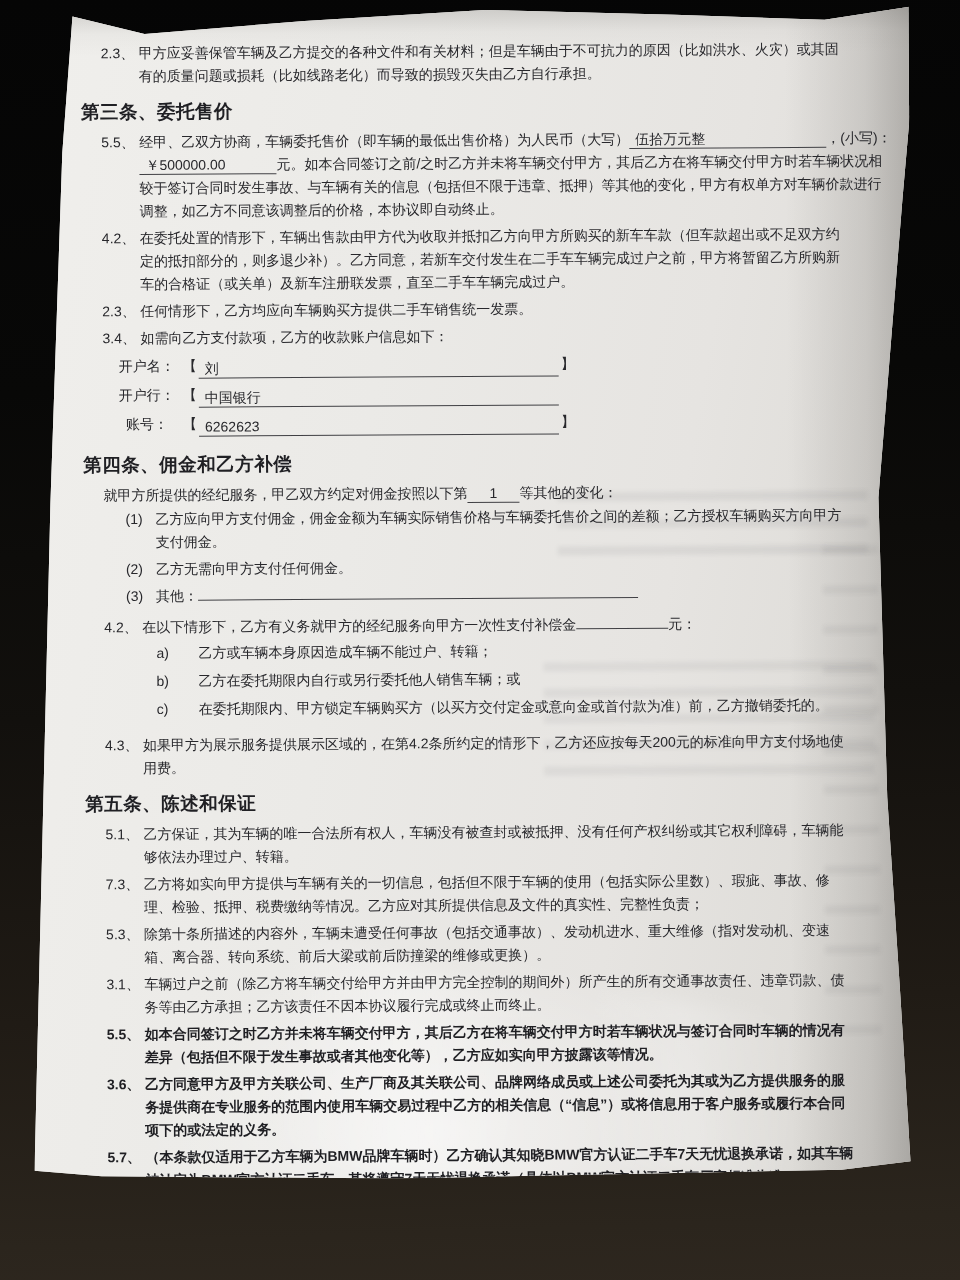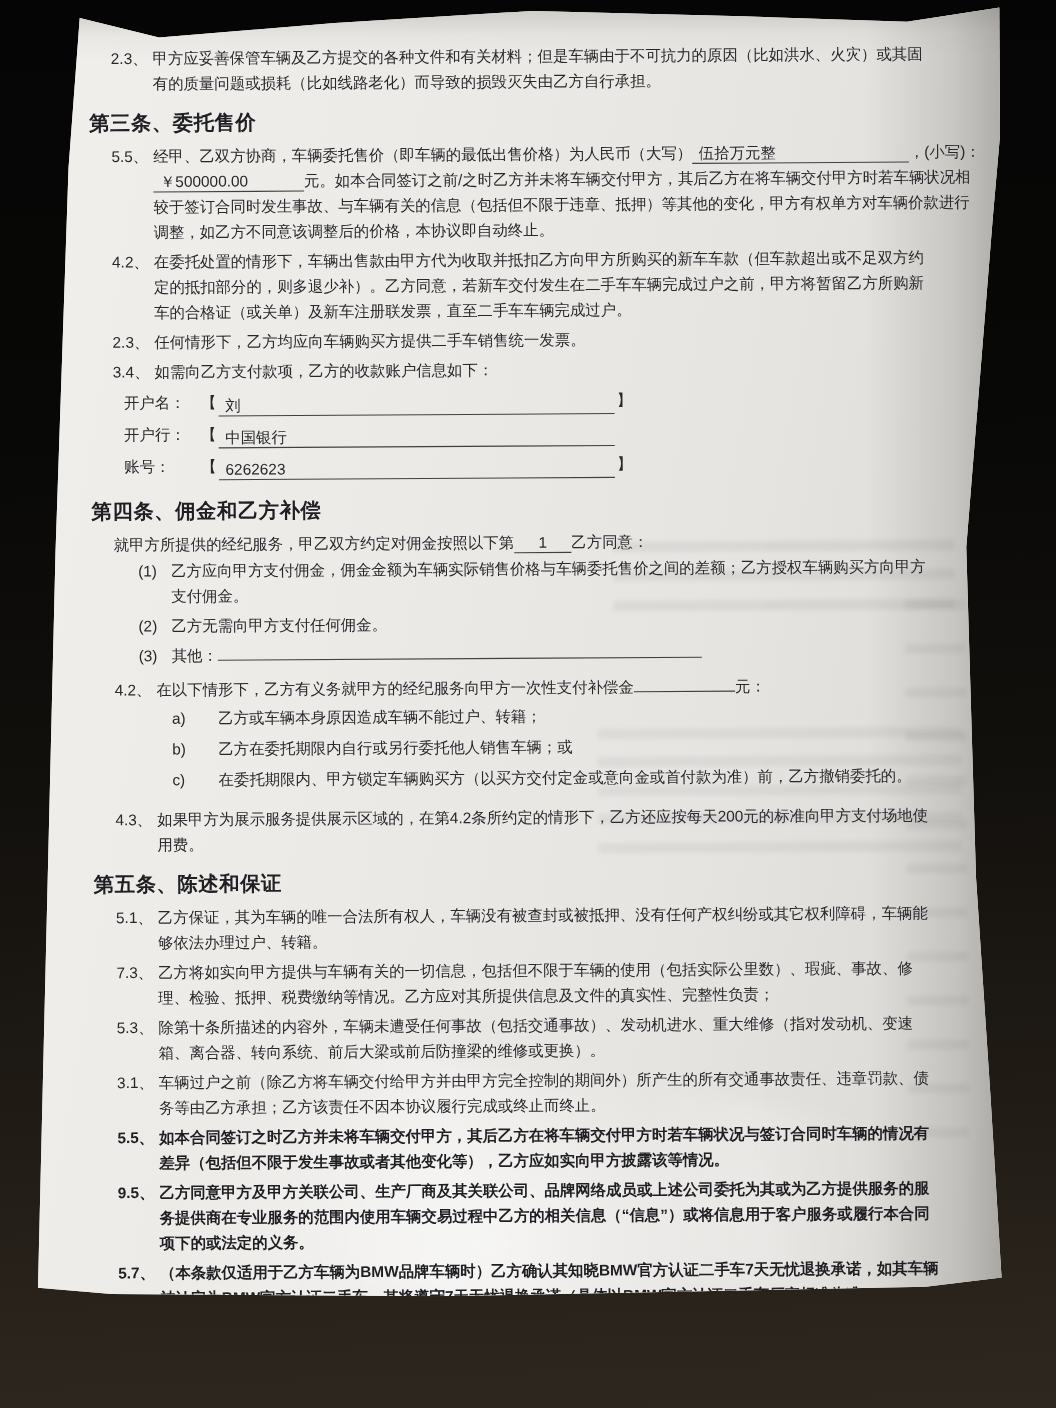--- a/index.html
+++ b/index.html
@@ -49,21 +49,21 @@
   .abc .snum{flex:0 0 42px;padding-left:4px;}
   .fill{display:inline-block;border-bottom:1.5px solid #404044;padding:0 6px 0 6px;line-height:17px;}
   .w-cap{min-width:185px;}
   .w-num{min-width:125px;}
   .w-choice{min-width:40px;text-align:center;}
   .w-other{min-width:428px;}
   .w-comp{min-width:80px;}
   .w-acct{min-width:348px;}
   .acct-group{margin:2px 0 14px 30px;}
   .acct-row{display:flex;align-items:flex-end;margin-bottom:4px;line-height:25px;}
-  .acct-label{flex:0 0 68px;text-align:left;}
+  .acct-label{flex:0 0 68px;text-align:center;}
   .bracket{padding:0 2px;}
   .gap-top{margin-top:8px;}
   .l1{white-space:nowrap;}
 </style>
 </head>
 <body>
 
 <div class="paper">
   <div class="smudge sm1"></div>
   <div class="smudge sm2"></div>
@@ -120,21 +120,21 @@
         <span class="bracket">【</span>
         <span class="fill w-acct">6262623</span>
         <span class="bracket">】</span>
       </div>
     </div>
 
     <div class="heading gap-top">第四条、佣金和乙方补偿</div>
 
     <div class="clause">
       <div class="cbody">
-        <span>就甲方所提供的经纪服务，甲乙双方约定对佣金按照以下第</span><span class="fill w-choice">1</span><span>乙方同意：</span>
+        <span>就甲方所提供的经纪服务，甲乙双方约定对佣金按照以下第</span><span class="fill w-choice">1</span><span>等其他的变化：</span>
         <div class="subitem">
           <span class="snum">(1)</span>
           <div>乙方应向甲方支付佣金，佣金金额为车辆实际销售价格与车辆委托售价之间的差额；乙方授权车辆购买方向甲方支付佣金。</div>
         </div>
         <div class="subitem">
           <span class="snum">(2)</span>
           <div>乙方无需向甲方支付任何佣金。</div>
         </div>
         <div class="subitem">
           <span class="snum">(3)</span>
@@ -183,21 +183,21 @@
     </div>
     <div class="clause">
       <span class="num">3.1、</span>
       <div class="cbody">车辆过户之前（除乙方将车辆交付给甲方并由甲方完全控制的期间外）所产生的所有交通事故责任、违章罚款、债务等由乙方承担；乙方该责任不因本协议履行完成或终止而终止。</div>
     </div>
     <div class="clause bold">
       <span class="num">5.5、</span>
       <div class="cbody">如本合同签订之时乙方并未将车辆交付甲方，其后乙方在将车辆交付甲方时若车辆状况与签订合同时车辆的情况有差异（包括但不限于发生事故或者其他变化等），乙方应如实向甲方披露该等情况。</div>
     </div>
     <div class="clause bold">
-      <span class="num">9.5、</span>
+      <span class="num">3.6、</span>
       <div class="cbody">乙方同意甲方及甲方关联公司、生产厂商及其关联公司、品牌网络成员或上述公司委托为其或为乙方提供服务的服务提供商在专业服务的范围内使用车辆交易过程中乙方的相关信息（“信息”）或将信息用于客户服务或履行本合同项下的或法定的义务。</div>
     </div>
     <div class="clause bold">
       <span class="num">5.7、</span>
       <div class="cbody">
         <div>（本条款仅适用于乙方车辆为BMW品牌车辆时）乙方确认其知晓BMW官方认证二手车7天无忧退换承诺，如其车辆被认定为BMW官方认证二手车，其将遵守7天无忧退换承诺（具体以BMW官方认证二手车厂家标准为准）。</div>
         <div>（本条款仅适用于乙方车辆为Audi品牌车辆时）乙方确认其知晓Audi官方认证二手车7天无理由退换承诺，如其车辆被认定为Audi官方认证二手车，其将遵守7天无理由退换承诺（具体以Audi官方认证二手车厂家标准为准）。</div>
       </div>
     </div>
 

